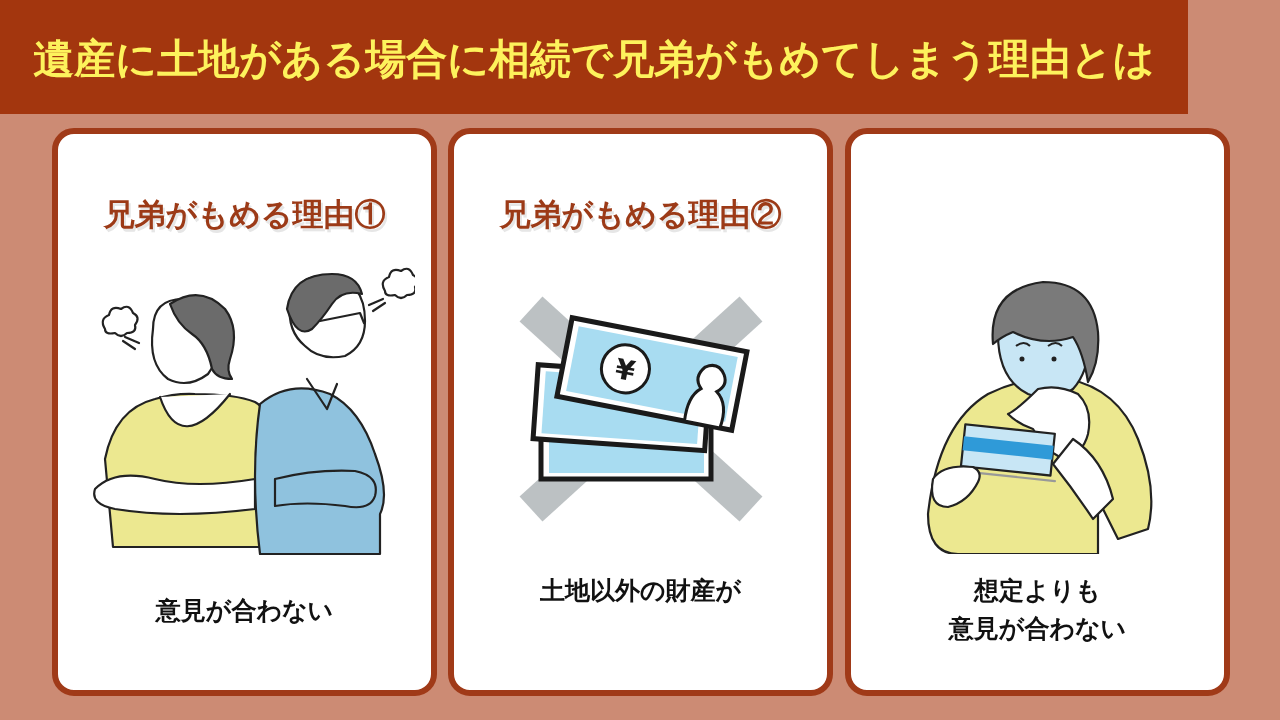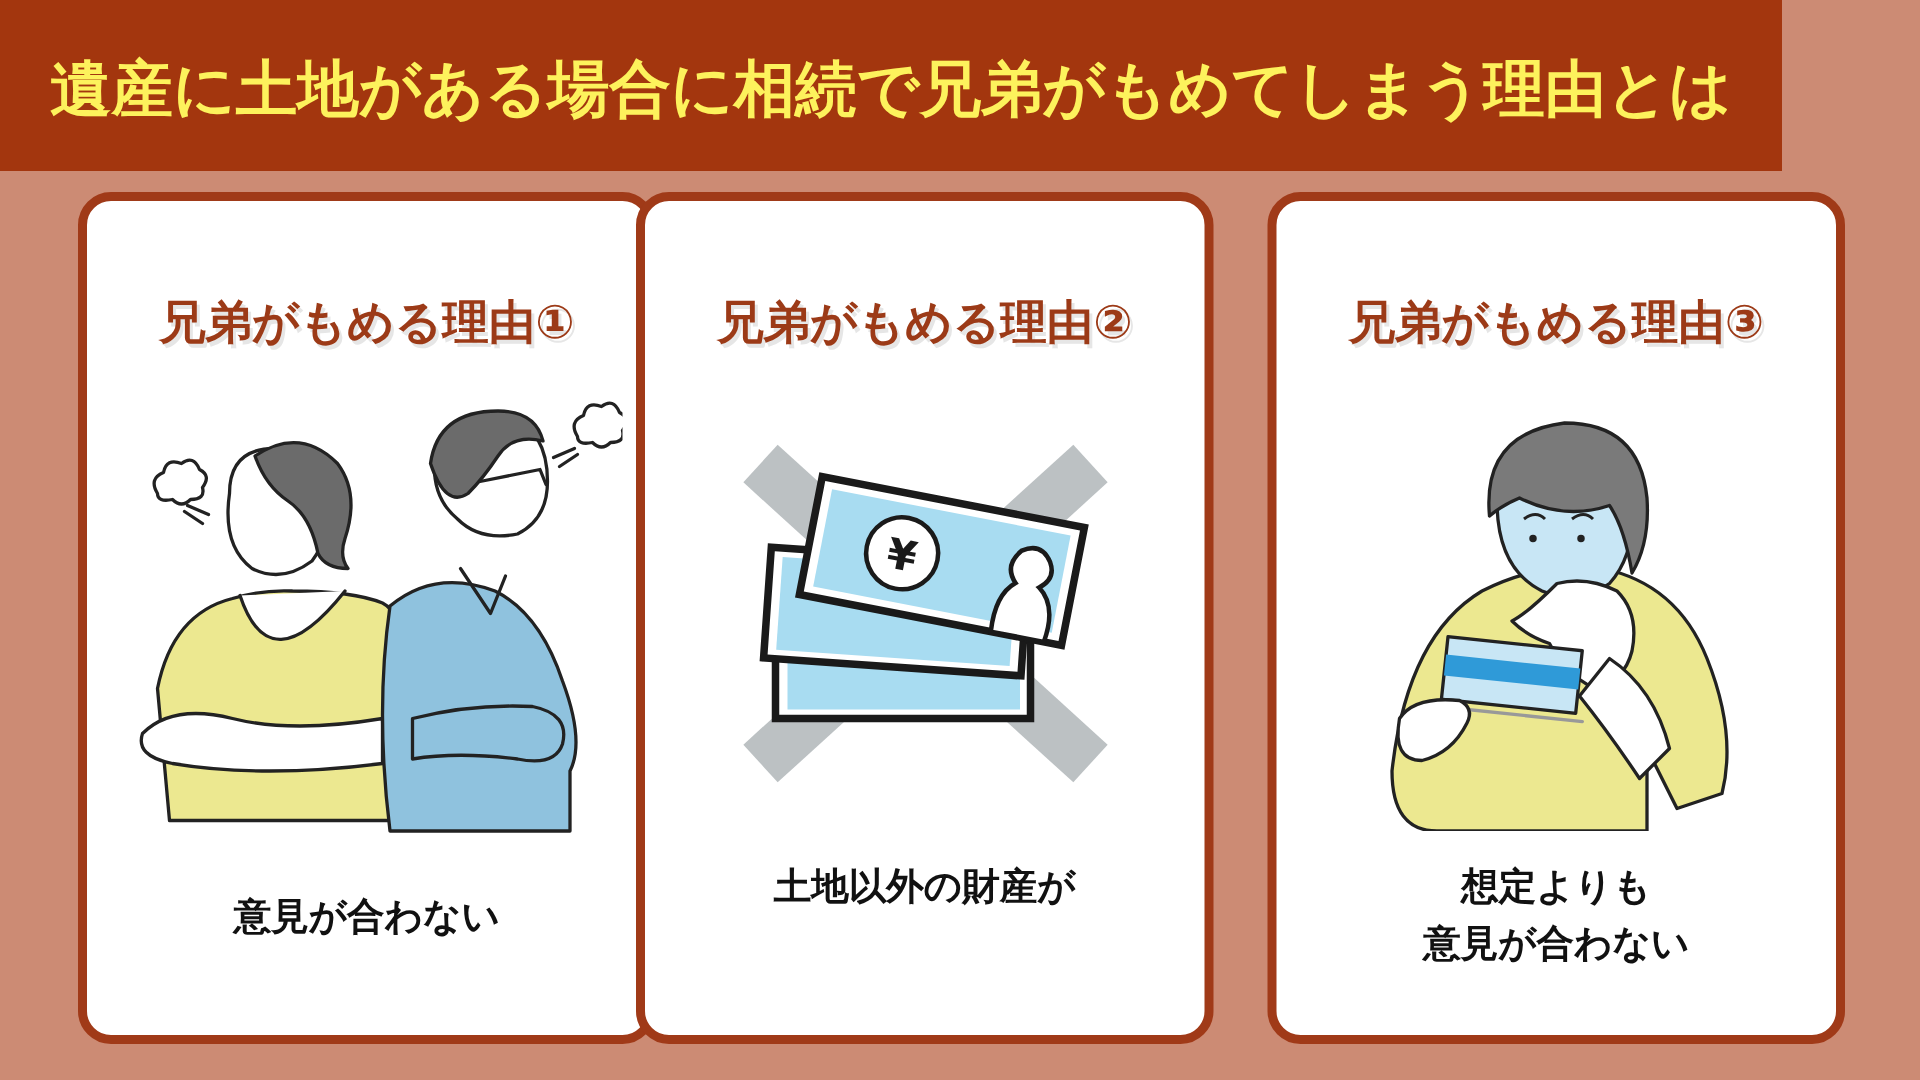--- a/index.html
+++ b/index.html
@@ -30,20 +30,21 @@
     overflow: hidden;
   }
   .card-title {
     position: absolute; left: 0; right: 0; top: 60px;
     text-align: center;
     color: #9c3a17;
     font-size: 31px;
     font-weight: bold;
     white-space: nowrap;
     text-shadow: 2px 3px 0 #e6e6e6, -1px -1px 0 #fff, 1px 1px 0 #fff;
+    font-family: Liberation Mono, monospace;
   }
   .card-illust {
     position: absolute; left: 0; right: 0; top: 130px; height: 290px;
     display: flex; align-items: center; justify-content: center;
   }
   .card-caption {
     position: absolute; left: 0; right: 0;
     text-align: center;
     color: #111;
     font-size: 25px;
@@ -90,21 +91,21 @@
 
         <path d="M200 220 q40 -10 80 -8 q25 5 20 25 q-5 15 -30 10 q-40 -5 -70 0z" fill="#8fc2de"></path>
       </g>
     </svg>
   </div>
   <div class="card-caption" style="top:458px;">
     <span>意見が合わない</span>
   </div>
 </div>
 
-<div class="card" style="left:424px;">
+<div class="card" style="left:448px;">
   <div class="card-title">兄弟がもめる理由②</div>
   <div class="card-illust">
     <svg width="260" height="240" viewBox="0 0 260 240">
 
       <g stroke="#bcc1c3" stroke-width="34" stroke-linecap="butt">
         <line x1="20" y1="20" x2="240" y2="220"></line>
         <line x1="240" y1="20" x2="20" y2="220"></line>
       </g>
       <g stroke="#1a1a1a" stroke-width="5" stroke-linejoin="miter">
 
@@ -125,21 +126,20 @@
       </g>
       <text x="112" y="96" text-anchor="middle" font-family="DejaVu Sans, sans-serif" font-weight="bold" font-size="28" fill="#1a1a1a" transform="rotate(11 140 95)">¥</text>
     </svg>
   </div>
   <div class="card-caption" style="top:438px;">
     <span>土地以外の財産が</span>
   </div>
 </div>
 
 <div class="card" style="left:845px;">
-  <div class="card-title">兄弟がもめる理由③</div>
   <div class="card-illust">
     <svg width="260" height="290" viewBox="0 0 260 290">
       <g stroke="#222" stroke-width="2.2" stroke-linejoin="round" stroke-linecap="round">
 
         <path d="M20 250 q10 -90 60 -120 q40 -20 80 -15 q50 10 70 60 q20 50 10 90 l-30 10 l-20 -40 l0 55 l-140 0 q-30 0 -30 -40z" fill="#ece890"></path>
 
         <path d="M90 70 q5 -40 45 -40 q40 0 45 40 q3 35 -15 55 q-20 15 -45 5 q-30 -15 -30 -60z" fill="#c8e6f5"></path>
 
         <path d="M85 80 q-5 -55 50 -62 q50 0 55 50 q2 30 -10 50 q-5 -30 -15 -45 q-30 10 -60 -5 q-12 5 -20 12z" fill="#7a7a7a"></path>
 

